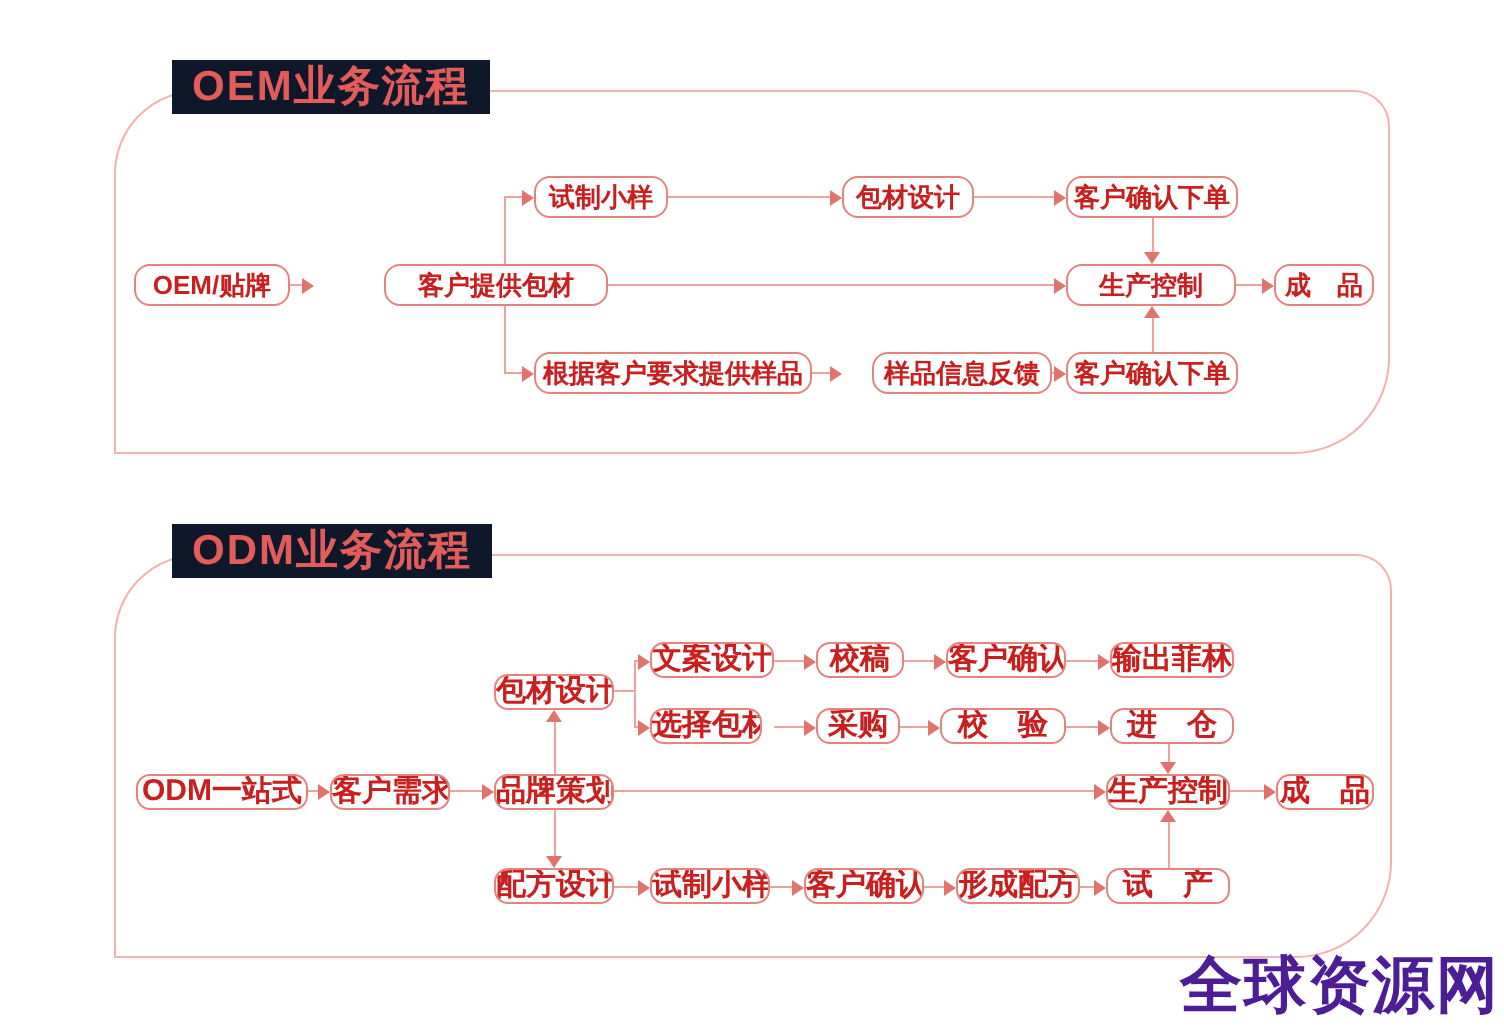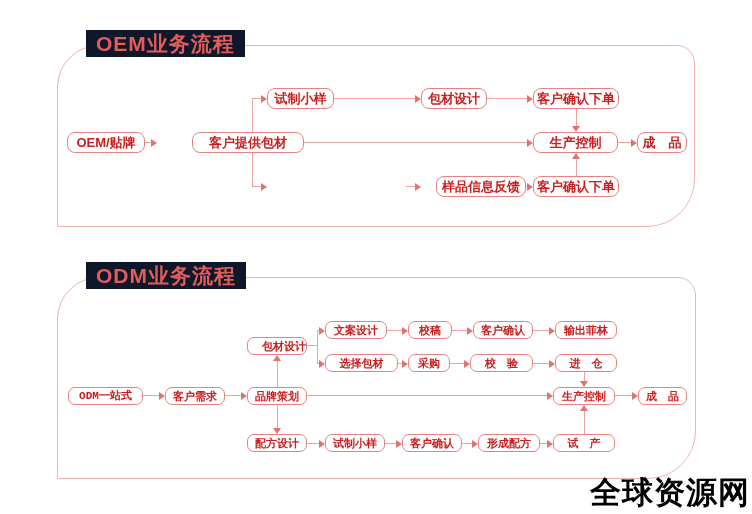--- a/index.html
+++ b/index.html
@@ -4,47 +4,48 @@
 <style>
   html,body{margin:0;padding:0;background:#fff;}
   .stage{position:relative;width:752px;height:514px;background:#fff;overflow:hidden;
          font-family:"Liberation Sans","DejaVu Sans",sans-serif;}
   .panel{position:absolute;border:1px solid #f2b3ae;border-radius:42px 18px 48px 0;background:transparent;z-index:0;}
   .panel-title{position:absolute;font-size:21px;font-weight:bold;color:#e25c5a;background:#0f172a;
                padding:0 10px;letter-spacing:1px;z-index:3;line-height:27px;}
   .node{position:absolute;height:21px;box-sizing:border-box;border:1px solid #e5837e;border-radius:8px;
         background:#fff;color:#c9201f;font-weight:bold;font-size:13px;line-height:19px;text-align:center;z-index:2;
         white-space:nowrap;overflow:hidden;}
-  .sm{height:18px;font-size:11px;line-height:16px;border-radius:7px;}
+  .sm{height:18px;font-size:15px;line-height:16px;border-radius:7px;}
   .hl{position:absolute;height:1px;background:#eda49e;z-index:1;}
   .vl{position:absolute;width:1px;background:#eda49e;z-index:1;}
   .ar{position:absolute;width:0;height:0;border-top:4px solid transparent;border-bottom:4px solid transparent;
       border-left:6px solid #e0736e;z-index:1;}
   .ad{position:absolute;width:0;height:0;border-left:4px solid transparent;border-right:4px solid transparent;
       border-top:6px solid #e0736e;z-index:1;}
   .au{position:absolute;width:0;height:0;border-left:4px solid transparent;border-right:4px solid transparent;
       border-bottom:6px solid #e0736e;z-index:1;}
-  .watermark{position:absolute;right:2px;bottom:0;font-size:31px;font-weight:bold;color:#000000;
+  .watermark{position:absolute;right:2px;bottom:0;font-size:31px;font-weight:bold;color:#4c1d95;
              letter-spacing:1px;z-index:4;}
 </style>
 </head>
 <body>
 
 <div class="stage">
 
   <div class="panel" style="left:57px;top:45px;width:636px;height:180px;"></div>
   <div class="panel-title" style="left:86px;top:30px;">OEM业务流程</div>
 
   <div class="node" style="left:67px;top:132px;width:78px;">OEM/贴牌</div>
   <div class="node" style="left:157px;top:132px;width:112px;margin-left:35px;">客户提供包材</div>
   <div class="node" style="left:267px;top:88px;width:67px;">试制小样</div>
   <div class="node" style="left:421px;top:88px;width:66px;">包材设计</div>
   <div class="node" style="left:533px;top:88px;width:86px;">客户确认下单</div>
   <div class="node" style="left:533px;top:132px;width:85px;">生产控制</div>
   <div class="node" style="left:637px;top:132px;width:50px;">成　品</div>
+  <div class="node" style="left:267px;top:176px;width:139px;">根据客户要求提供样品</div>
   <div class="node" style="left:421px;top:176px;width:90px;margin-left:15px;">样品信息反馈</div>
   <div class="node" style="left:533px;top:176px;width:86px;">客户确认下单</div>
 
   <div class="hl" style="left:145px;top:142px;width:6px;"></div>
   <div class="ar" style="left:151px;top:139px;"></div>
   <div class="hl" style="left:248px;top:142px;width:4px;"></div>
   <div class="vl" style="left:252px;top:98px;height:89px;"></div>
   <div class="hl" style="left:252px;top:98px;width:9px;"></div>
   <div class="ar" style="left:261px;top:95px;"></div>
   <div class="hl" style="left:252px;top:186px;width:9px;"></div>
@@ -62,29 +63,29 @@
   <div class="hl" style="left:511px;top:186px;width:16px;"></div>
   <div class="ar" style="left:527px;top:183px;"></div>
   <div class="vl" style="left:576px;top:159px;height:17px;"></div>
   <div class="au" style="left:572px;top:153px;"></div>
   <div class="hl" style="left:618px;top:142px;width:13px;"></div>
   <div class="ar" style="left:631px;top:139px;"></div>
 
   <div class="panel" style="left:57px;top:277px;width:637px;height:200px;"></div>
   <div class="panel-title" style="left:86px;top:262px;">ODM业务流程</div>
 
-  <div class="node sm" style="left:68px;top:387px;width:75px;font-family:Liberation Mono, monospace;">ODM一站式</div>
+  <div class="node sm" style="left:68px;top:387px;width:86px;">ODM一站式</div>
   <div class="node sm" style="left:165px;top:387px;width:60px;">客户需求</div>
   <div class="node sm" style="left:247px;top:387px;width:60px;">品牌策划</div>
   <div class="node sm" style="left:247px;top:337px;width:60px;text-align:right;">包材设计</div>
   <div class="node sm" style="left:325px;top:321px;width:62px;">文案设计</div>
   <div class="node sm" style="left:408px;top:321px;width:44px;">校稿</div>
   <div class="node sm" style="left:473px;top:321px;width:60px;">客户确认</div>
   <div class="node sm" style="left:555px;top:321px;width:62px;">输出菲林</div>
-  <div class="node sm" style="left:325px;top:354px;width:73px;">选择包材</div>
+  <div class="node sm" style="left:325px;top:354px;width:56px;">选择包材</div>
   <div class="node sm" style="left:408px;top:354px;width:42px;">采购</div>
   <div class="node sm" style="left:470px;top:354px;width:63px;">校　验</div>
   <div class="node sm" style="left:555px;top:354px;width:62px;">进　仓</div>
   <div class="node sm" style="left:553px;top:387px;width:62px;">生产控制</div>
   <div class="node sm" style="left:638px;top:387px;width:49px;">成　品</div>
   <div class="node sm" style="left:247px;top:434px;width:60px;">配方设计</div>
   <div class="node sm" style="left:325px;top:434px;width:60px;">试制小样</div>
   <div class="node sm" style="left:402px;top:434px;width:60px;">客户确认</div>
   <div class="node sm" style="left:478px;top:434px;width:62px;text-align:center;">形成配方</div>
   <div class="node sm" style="left:553px;top:434px;width:62px;">试　产</div>

